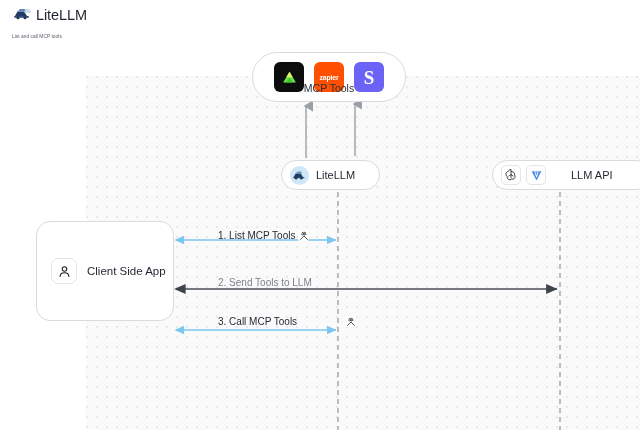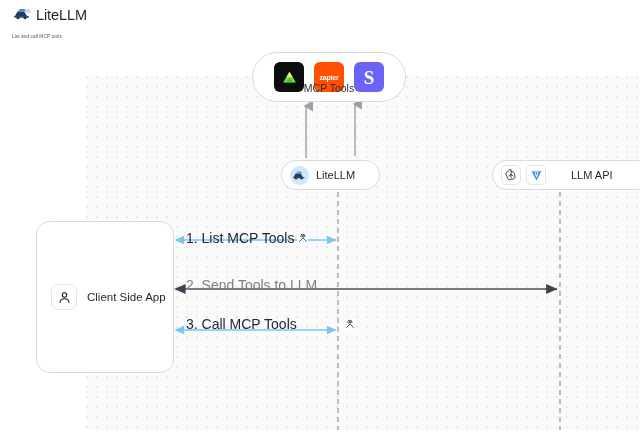--- a/index.html
+++ b/index.html
@@ -211,42 +211,43 @@
     align-items: center;
     justify-content: center;
     flex: none;
     box-sizing: border-box;
   }
 
   #client-app-node {
     left: 36px;
     top: 221px;
     width: 138px;
-    height: 152px;
+    height: 100px;
     border-radius: 14px;
     display: flex;
     align-items: center;
     gap: 10px;
     padding-left: 14px;
   }
   #client-app-node .node-label {
     font-size: 11.5px;
     color: #1f242e;
   }
 
   
   .edge-label {
     position: absolute;
-    font-size: 14px;
+    font-size: 10px;
     z-index: 25;
     display: flex;
     align-items: center;
     gap: 3px;
     white-space: nowrap;
     background: transparent;
+    margin-left: 32px;
   }
   .edge-label .lbl-text { color: #1f242e; }
   .edge-label.muted .lbl-text { color: #7c828c; }
   .tool-emoji {
     display: inline-flex;
     align-items: center;
     justify-content: center;
     width: 11px;
     height: 11px;
     background: #ffffff;

